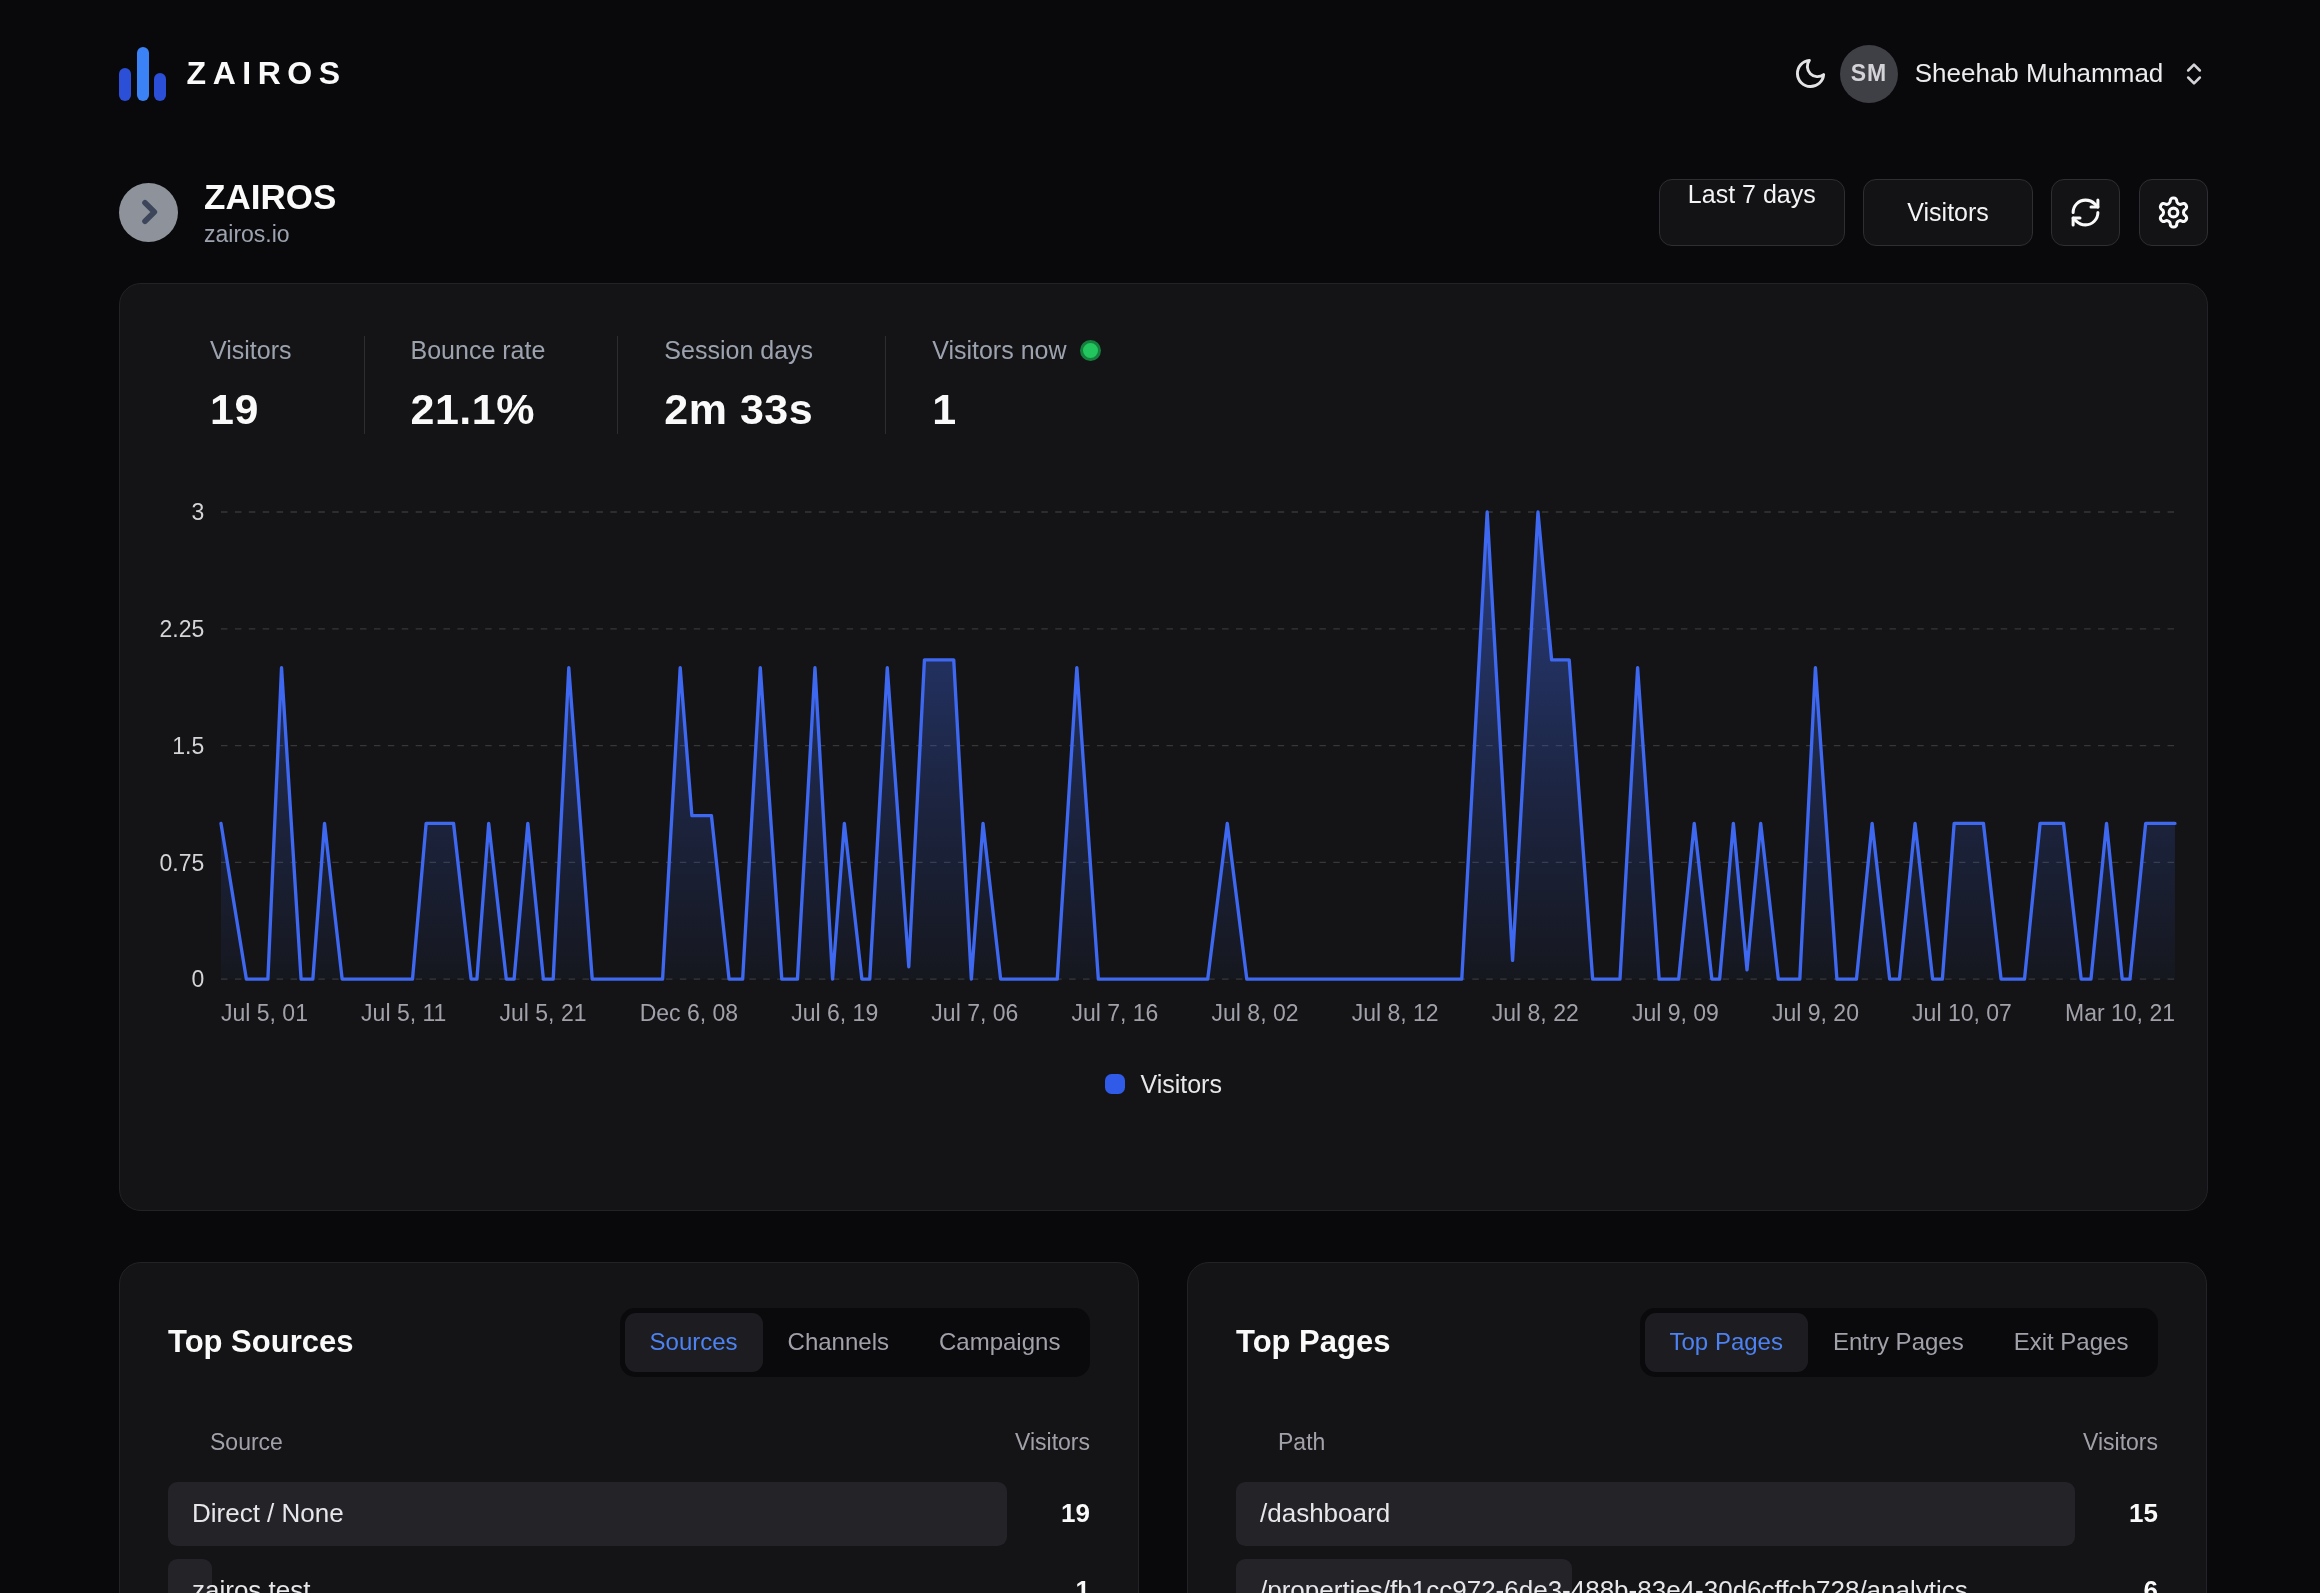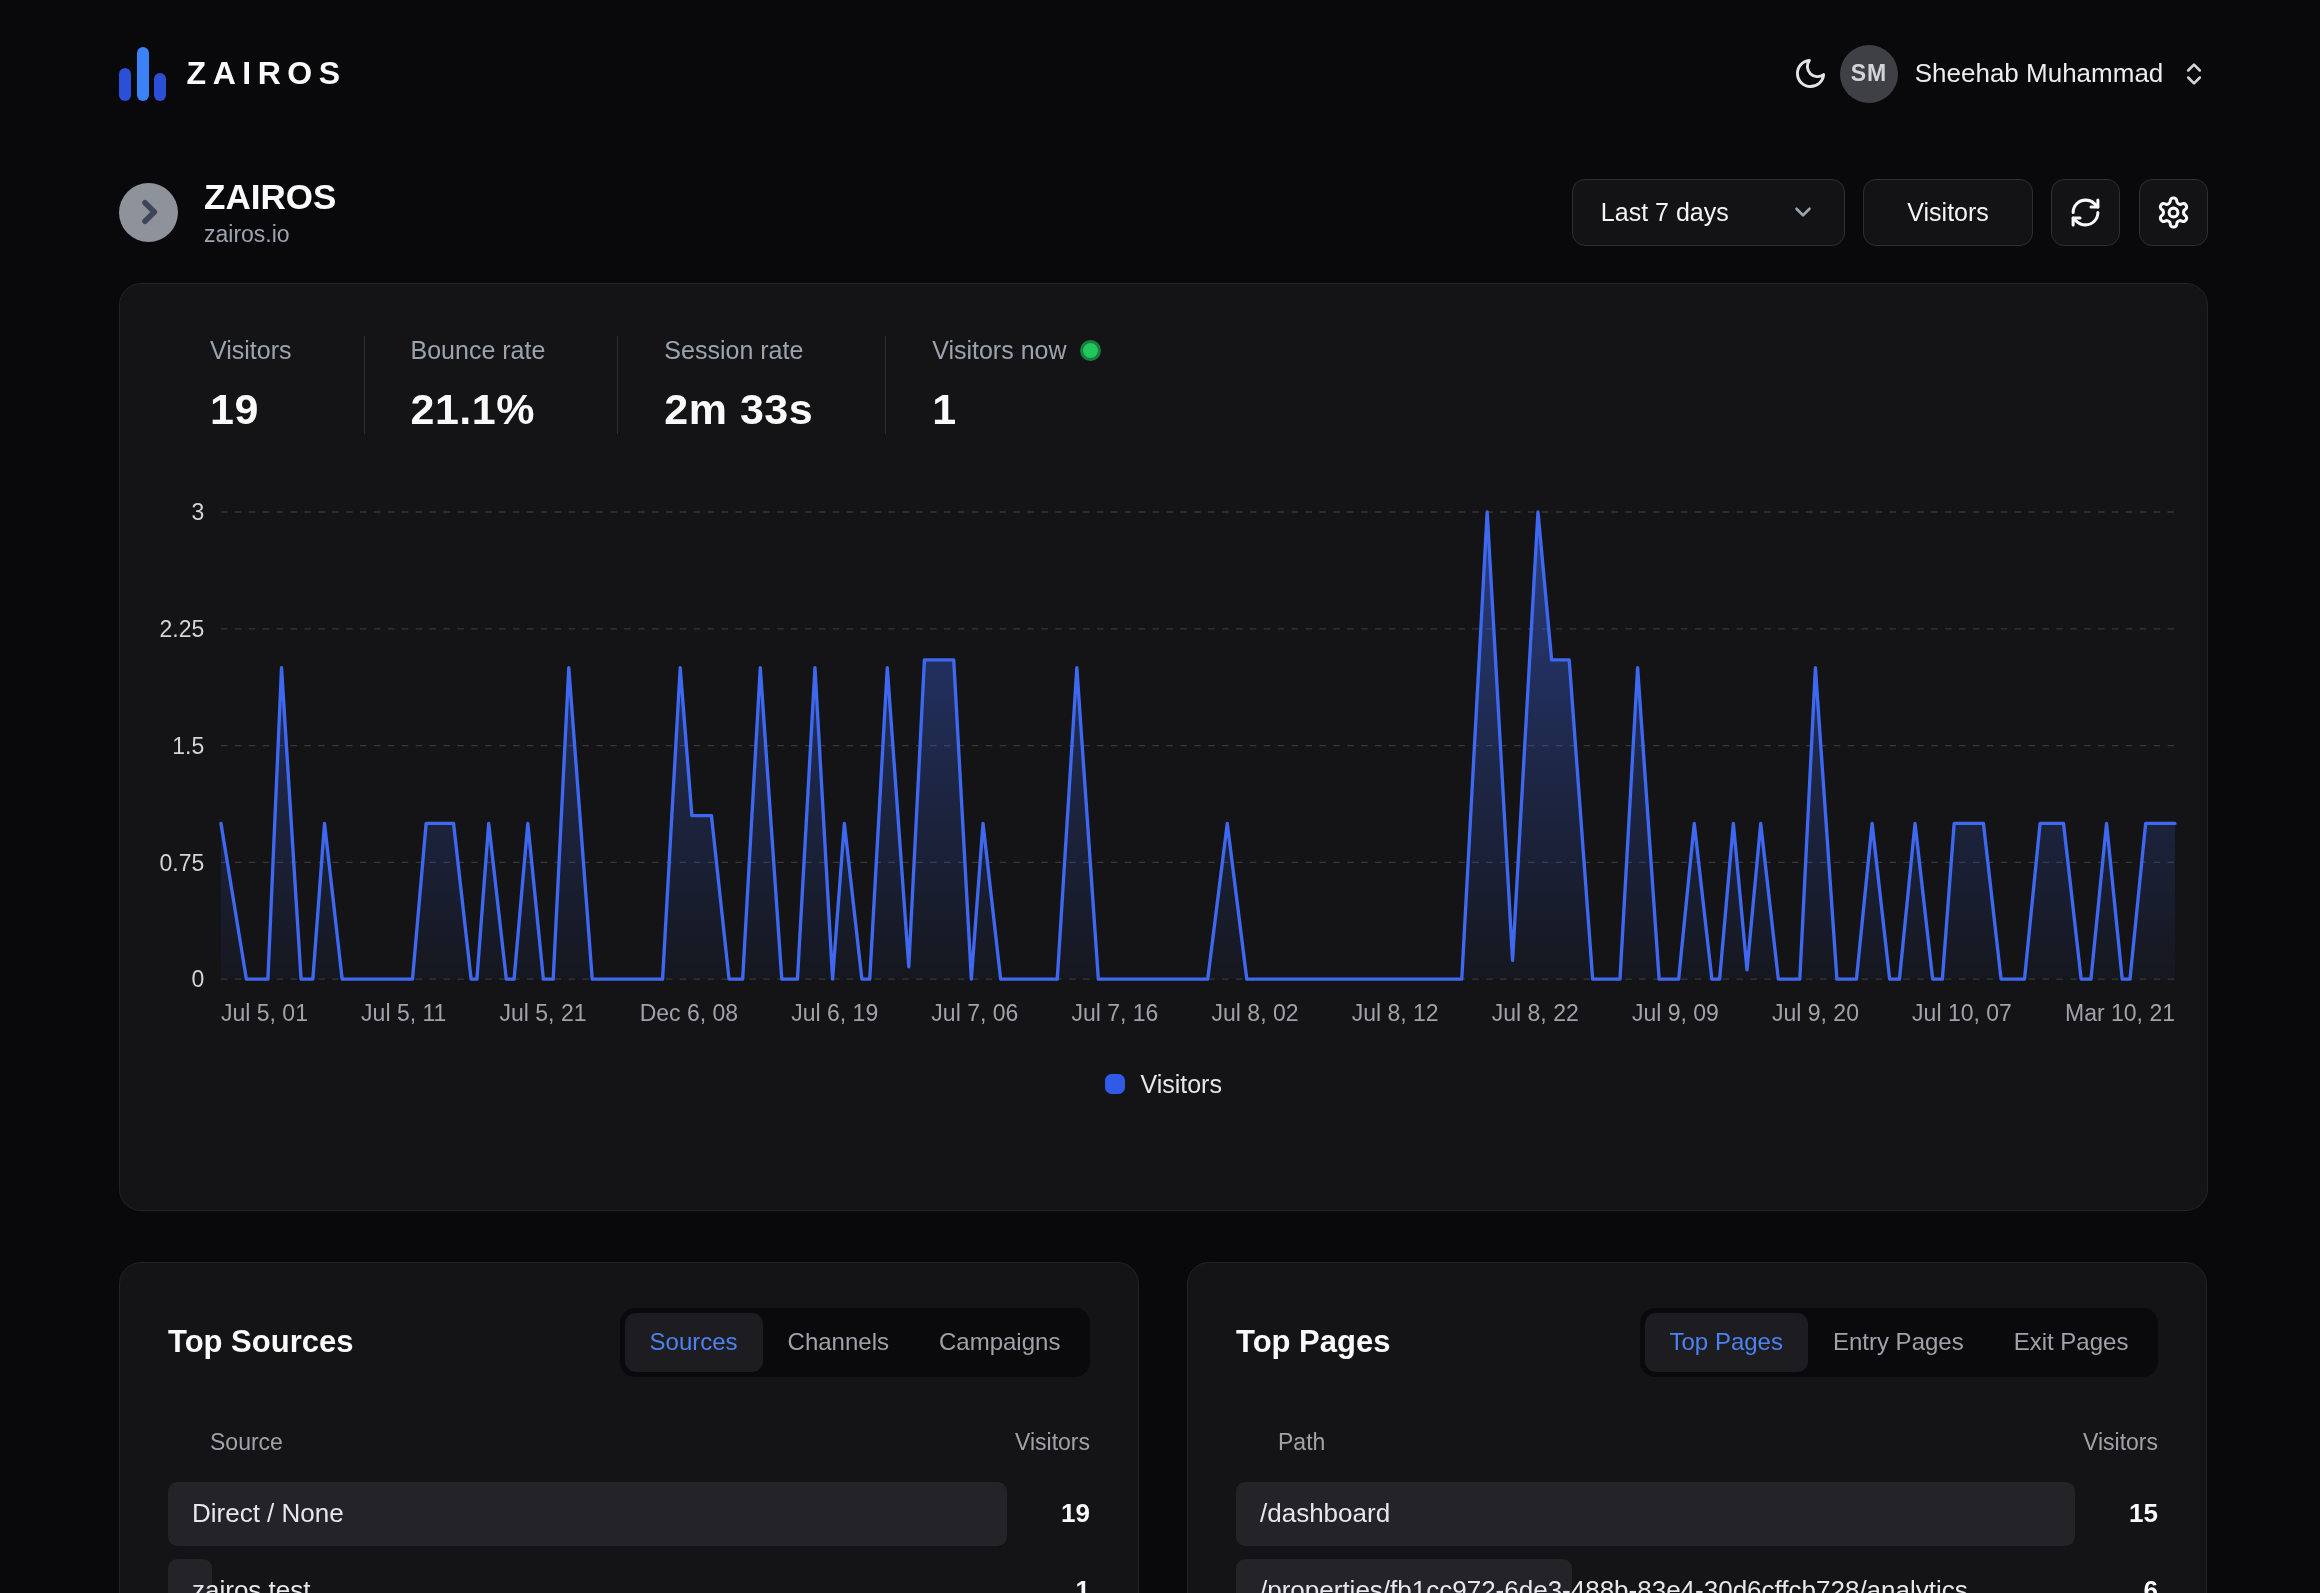--- a/index.html
+++ b/index.html
@@ -25,21 +25,21 @@
 
   
   .site-header { margin-top:30px; display:flex; align-items:center; justify-content:space-between; }
   .site-id { display:flex; align-items:center; gap:26px; }
   .site-favicon { width:59px; height:59px; border-radius:50%; background:#8e939b; display:flex; align-items:center; justify-content:center; }
   .site-meta .site-name { font-size:35px; font-weight:700; color:#fafafa; line-height:1.15; }
   .site-meta .site-domain { font-size:23px; color:#9ca3af; margin-top:3.7px; }
   .header-controls { display:flex; align-items:center; gap:18.6px; }
   .btn { height:67px; background:#131316; border:1.4px solid #2e2e33; border-radius:13px;
          color:#f4f4f5; font-size:25px; font-family:inherit; display:flex; align-items:center; cursor:pointer; }
-  .btn-range { padding:0 28px; gap:61px; }
+  .btn-range { padding:0 28px; gap:61px;flex-direction:column; }
   .btn-metric { padding:0 43px; }
   .btn-icon { width:69px; justify-content:center; }
 
   
   .card { background:#141416; border:0.9px solid #232327; border-radius:22px; }
   .chart-card { margin-top:35px; height:928px; padding:52px 0 0 0; }
   .stats-row { display:flex; align-items:stretch; padding-left:90px; }
   .stat { padding-right:72px; margin-right:46px; border-right:0.9px solid #2c2c31; }
   .stat:last-child { border-right:none; }
   .stat-label { font-size:25px; color:#9ca3af; display:flex; align-items:center; gap:13px; }
@@ -155,21 +155,21 @@
         <div class="stat-value">19</div>
       </div>
       <div class="stat">
         <div class="stat-label">
             <span>Bounce rate</span>
           </div>
         <div class="stat-value">21.1%</div>
       </div>
       <div class="stat">
         <div class="stat-label">
-            <span>Session rate</span>
+            <span>Session days</span>
           </div>
         <div class="stat-value">2m 33s</div>
       </div>
       <div class="stat">
         <div class="stat-label">
           <span>Visitors now</span>
           <span class="live-dot"></span>
         </div>
         <div class="stat-value">1</div>
       </div>

